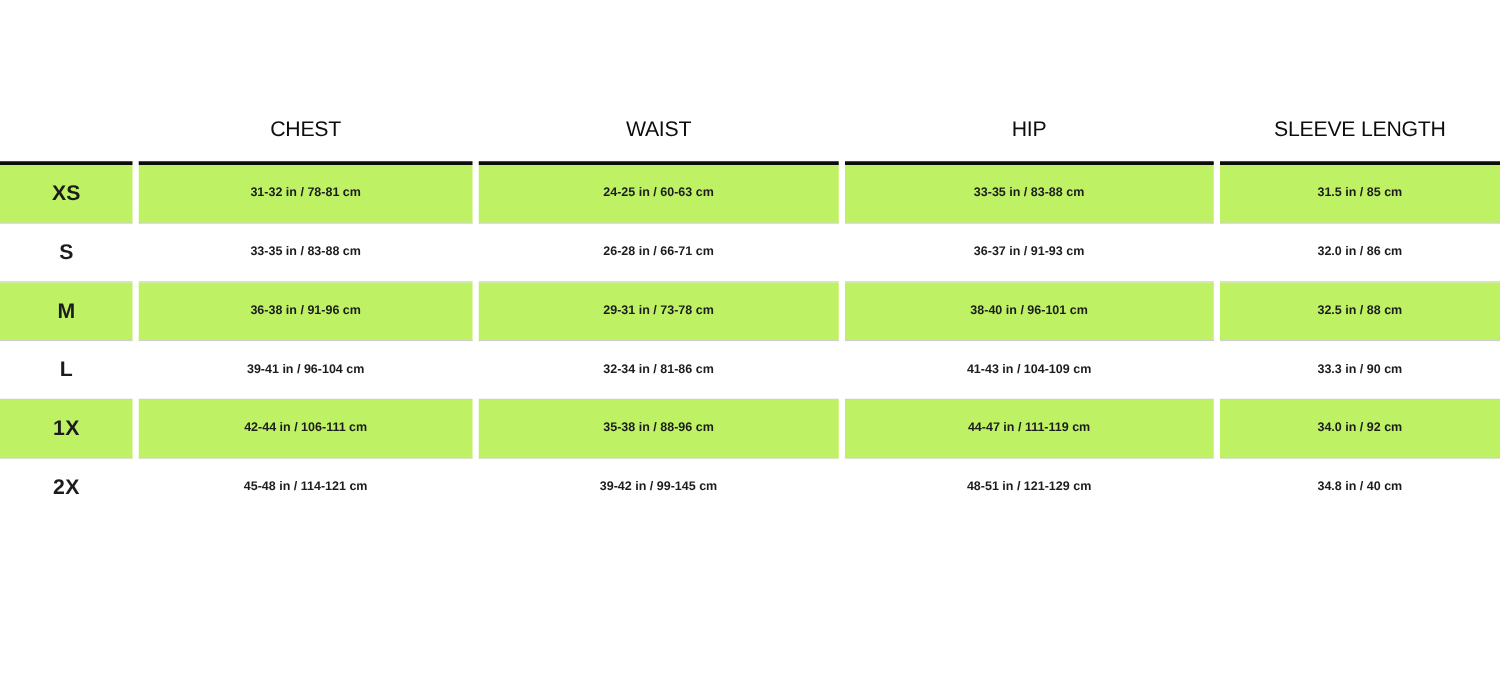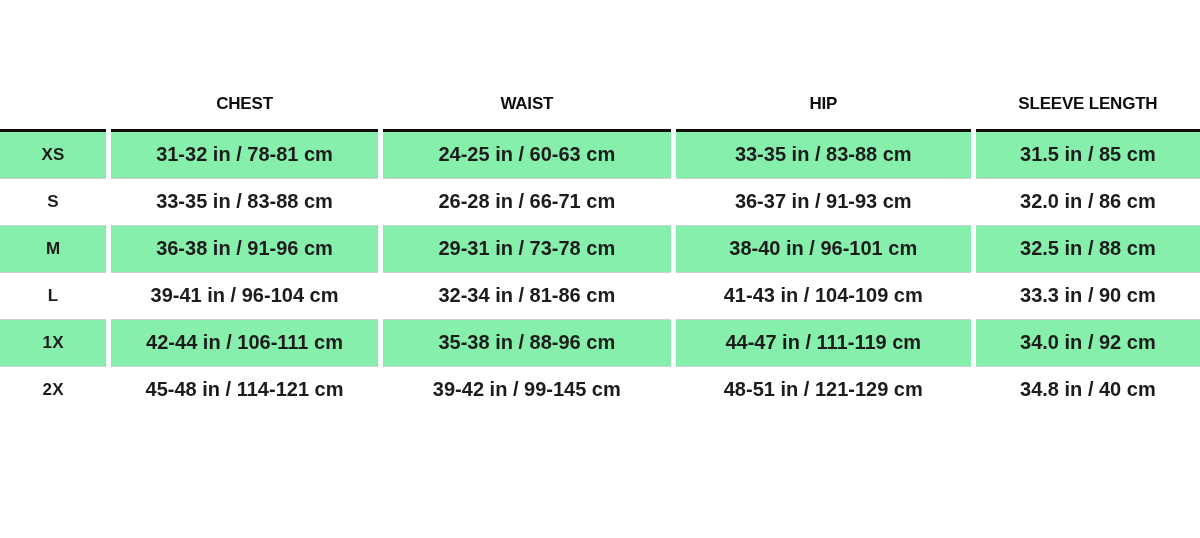--- a/index.html
+++ b/index.html
@@ -69,38 +69,38 @@
     table-layout: fixed;
   }
   col.c-size   { width: 9%; }
   col.c-chest  { width: 22.6%; }
   col.c-waist  { width: 24.4%; }
   col.c-hip    { width: 25%; }
   col.c-sleeve { width: 19%; }
   thead th {
     padding: 12px 0 15px 0;
     font-size: 17px;
-    font-weight: 700;
+    font-weight: 400;
     letter-spacing: -0.2px;
     color: #0d0d0d;
     text-align: center;
     border-bottom: 3px solid #0d0d0d;
   }
   tbody td {
     text-align: center;
     vertical-align: middle;
     padding: 13px 4px 14px 4px;
-    font-size: 20px;
+    font-size: 10px;
     line-height: 19px;
     font-weight: 700;
     color: #1c1c1c;
     border-bottom: 1px solid #cfcfcf;
     background: #ffffff;
   }
-  tbody tr.alt td { background: #86efac; }
+  tbody tr.alt td { background: #bef264; }
   tbody tr:last-child td { border-bottom: 1px solid transparent; }
   tbody td.size-col {
     font-size: 17px;
     letter-spacing: 0.2px;
   }
 </style>
 </head>
 <body>
 
 <div class="page">

